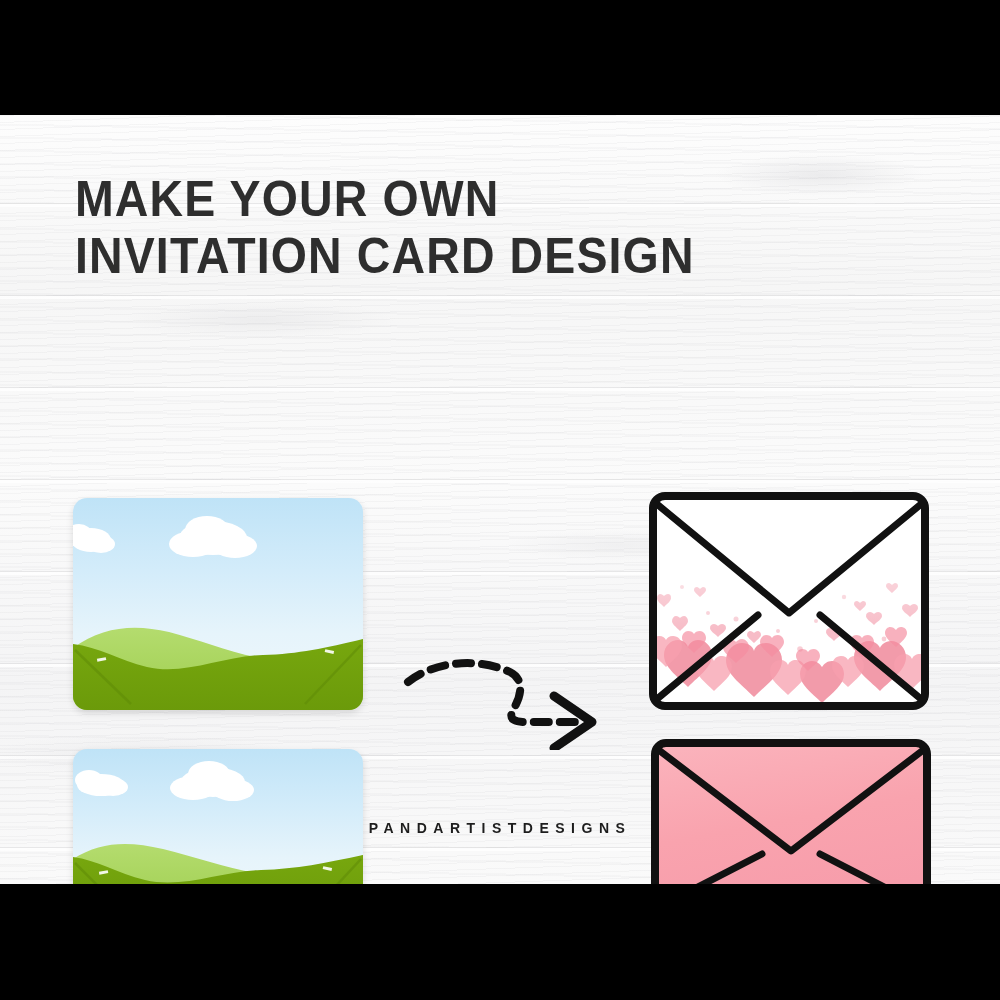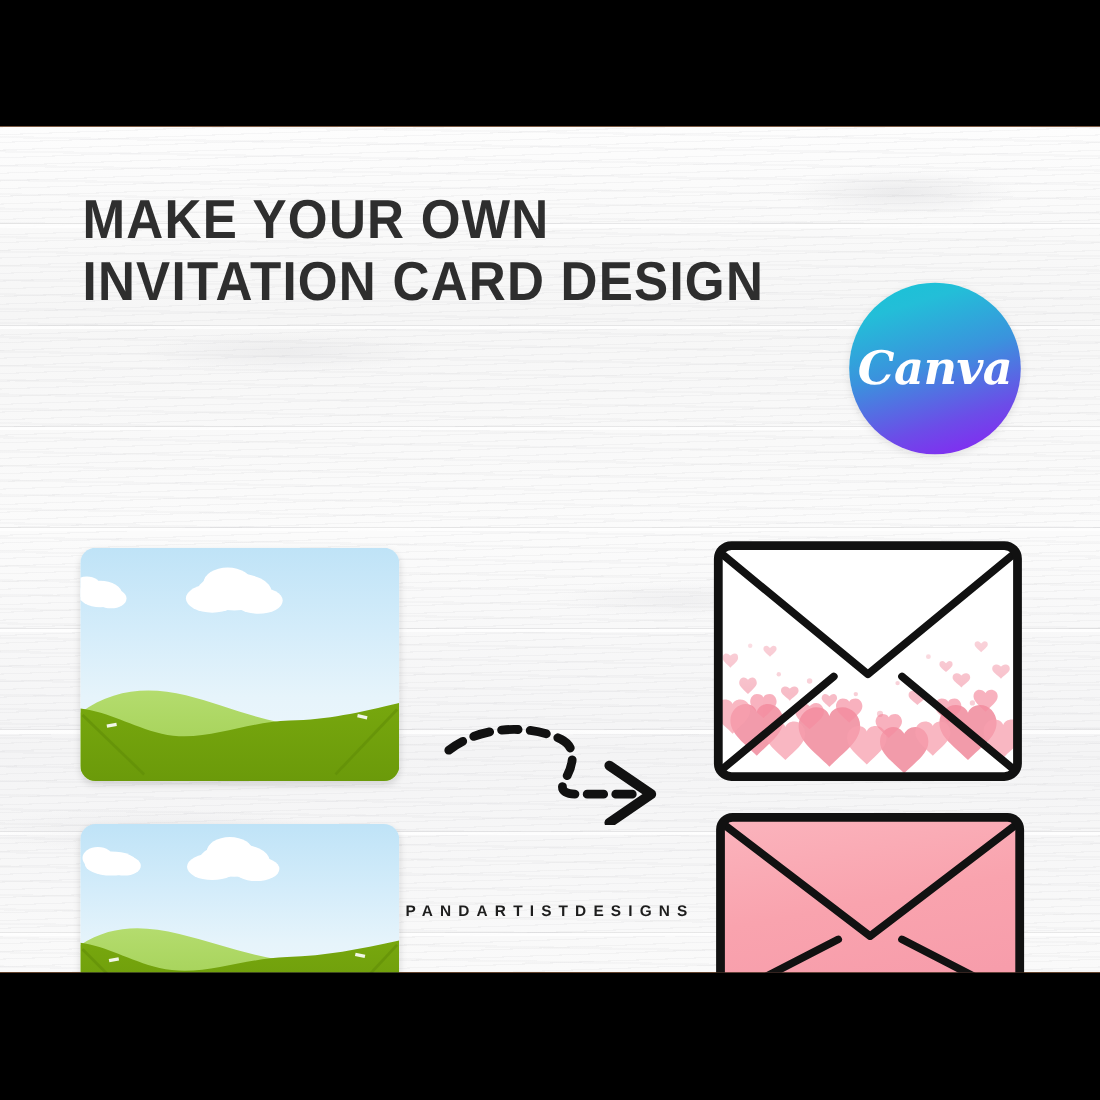--- a/index.html
+++ b/index.html
@@ -6,21 +6,21 @@
   * { margin:0; padding:0; box-sizing:border-box; }
   html,body {
     width:1000px; height:1000px; overflow:hidden;
     background:#000;
     font-family:"Liberation Sans", sans-serif;
   }
 
   #stage {
     position:relative;
     width:1000px; height:1000px;
-    background:#f97316;
+    background:#ffffff;
     text-decoration:underline;
   }
 
   
   .bar-top, .bar-bottom {
     position:absolute; left:0; width:1000px;
     background:#000000;
     z-index:60;
   }
   .bar-top { top:0; height:115px; }
@@ -162,23 +162,20 @@
   <div id="canvas">
     <div class="plank-grain"></div>
     <div class="plank-seams"></div>
     <div class="plank-knots"></div>
 
     <div id="headline-block">
       <div class="headline-line">MAKE YOUR OWN</div>
       <div class="headline-line">INVITATION CARD DESIGN</div>
     </div>
 
-    <div id="canva-badge">
-      <span id="canva-wordmark">Canva</span>
-    </div>
 
     <div id="card-1" class="card">
       <div class="card-sky"></div>
       <svg width="290" height="212" viewBox="0 0 290 212" style="position:absolute;inset:0;">
         <defs>
           <linearGradient id="hillBack1" x1="0" y1="0" x2="0" y2="1">
             <stop offset="0%" stop-color="#b4dc6e"></stop>
               <stop offset="100%" stop-color="#9ecd4e"></stop>
           </linearGradient>
           <linearGradient id="hillFront1" x1="0" y1="0" x2="0" y2="1">

